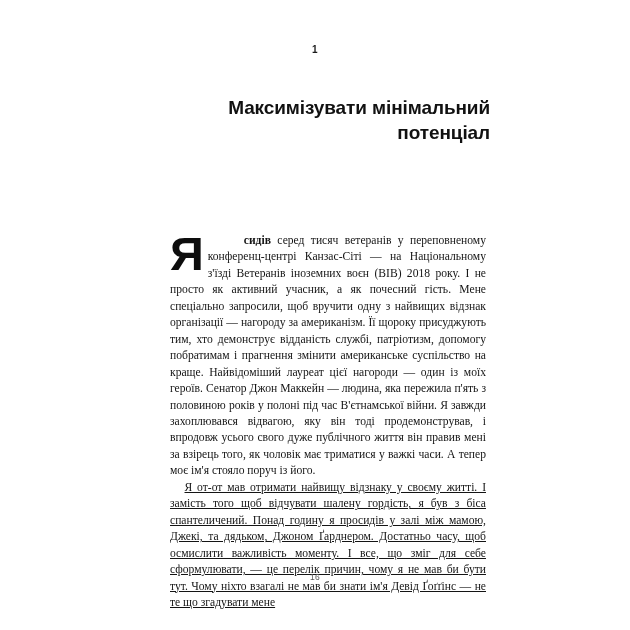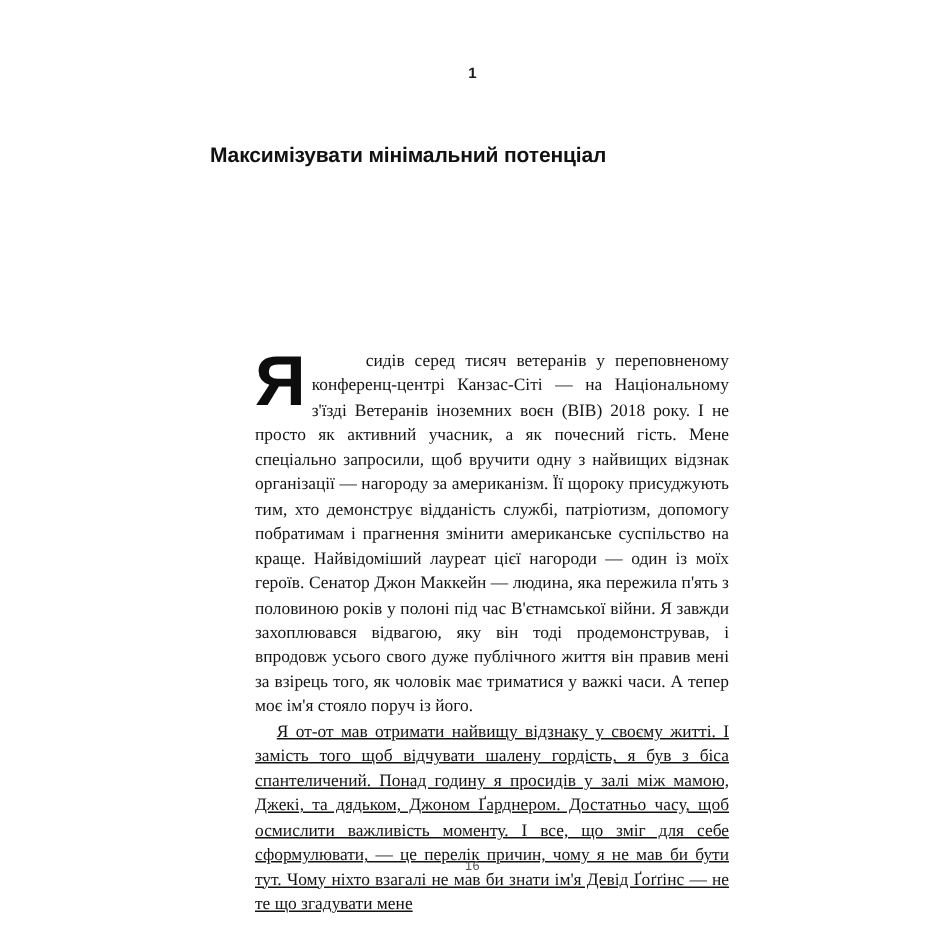--- a/index.html
+++ b/index.html
@@ -35,24 +35,24 @@
     letter-spacing: 0.2px;
     color: #1a1a1a;
   }
 
   
   .chapter-title {
     position: absolute;
     top: 82px;
     left: 140px;
     width: 350px;
-    text-align: left;
+    text-align: right;
     font-family: "Liberation Sans", sans-serif;
     font-weight: 700;
-    font-size: 14px;
+    font-size: 19px;
     line-height: 25px;
     letter-spacing: -0.1px;
     color: #111111;
   }
 
   
   .body-block {
     position: absolute;
     top: 233px;
     left: 170px;
@@ -80,21 +80,21 @@
     float: left;
     font-family: "Liberation Sans", sans-serif;
     font-weight: 700;
     font-size: 47px;
     line-height: 40px;
     margin: 1px 4px 0 0;
     color: #0d0d0d;
   }
 
   .lead-run {
-    font-weight: 400;
+    font-weight: 700;
     padding-left: 36px;
   }
 
   
   .folio {
     position: absolute;
     top: 572px;
     left: 0;
     width: 630px;
     text-align: center;

